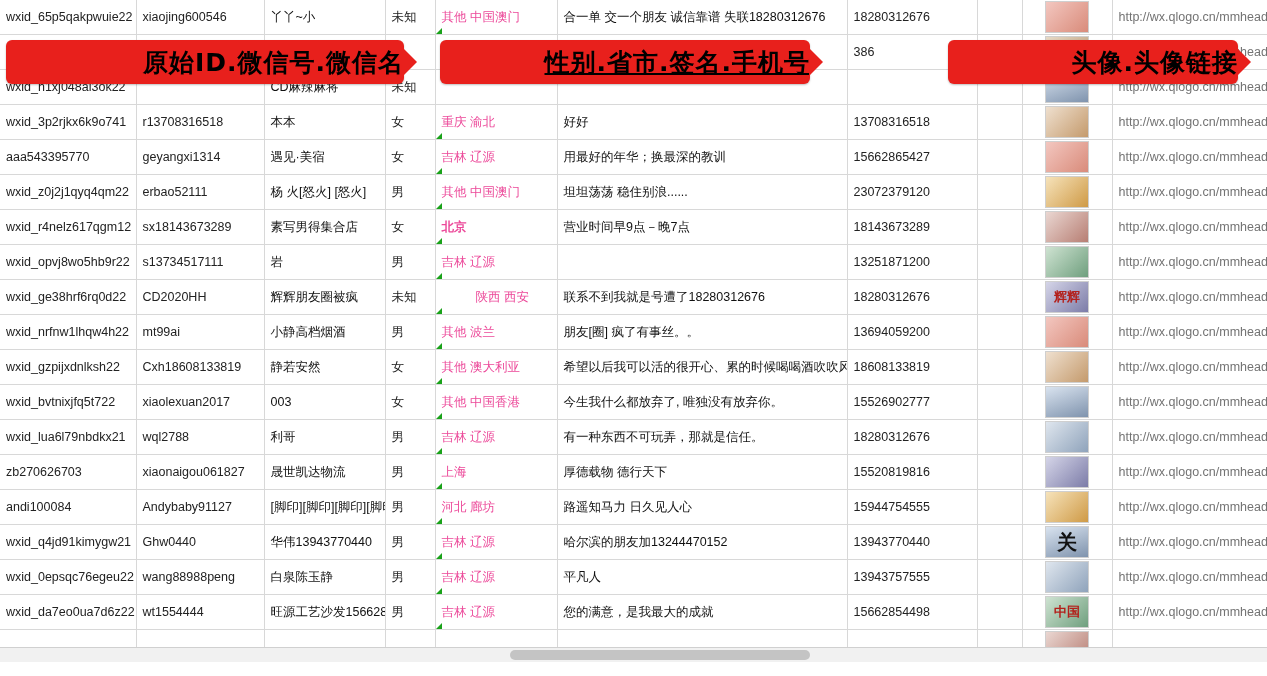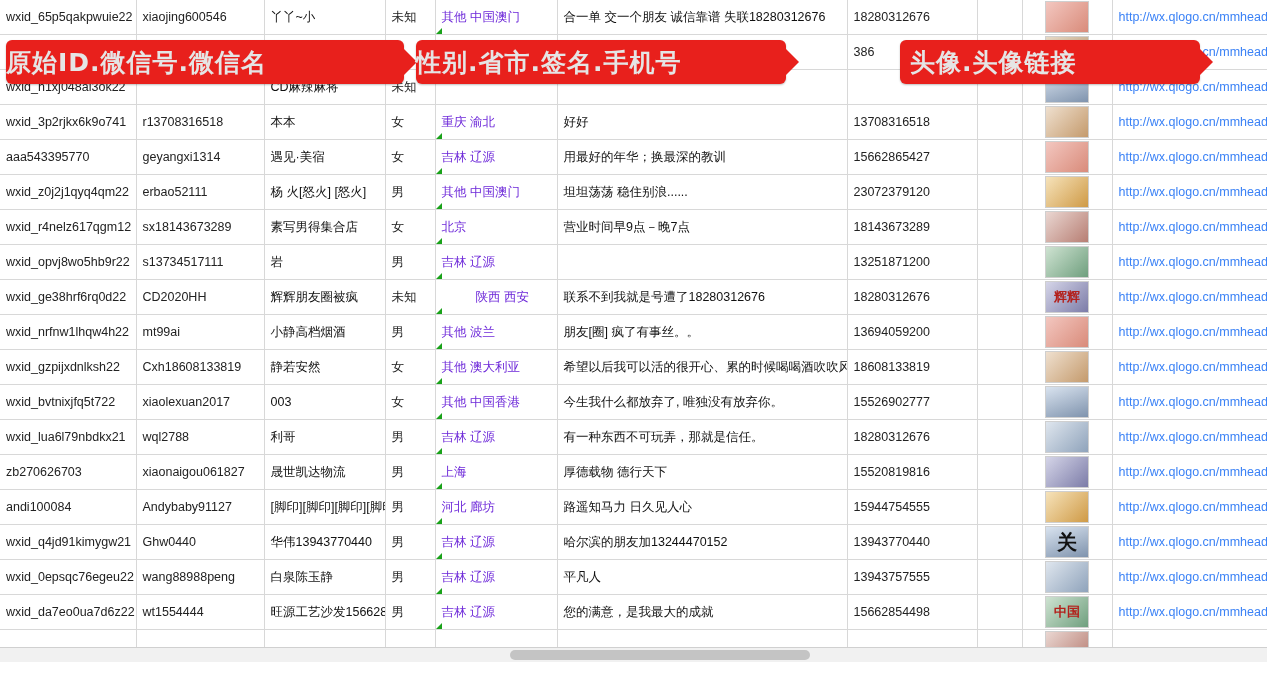--- a/index.html
+++ b/index.html
@@ -41,26 +41,26 @@
   col.c5 { width: 290px; }
   col.c6 { width: 130px; }
   col.c7 { width: 45px; }
   col.c8 { width: 90px; }
   col.c9 { width: 155px; }
 
   td.col-id      { color: #222; }
   td.col-wxno    { color: #222; }
   td.col-name    { color: #111; }
   td.col-sex     { color: #222; }
-  td.col-region  { color: #6d28d9; }
+  td.col-region  { color: #ec4899; }
   td.col-sign    { color: #111; }
   td.col-phone   { color: #222; }
   td.col-avatar  { padding: 0; text-align: center; }
   td.col-pad     { border-right: 1px solid #d8d8d8; }
-  td.col-link    { color: #3b82f6; }
+  td.col-link    { color: #737373; }
 
   .avatar-box {
     width: 42px;
     height: 30px;
     margin: 0 auto;
     border: 1px solid #cfcfcf;
     background: linear-gradient(135deg,#cfd6de,#9eaab8);
     position: relative;
     overflow: hidden;
   }
@@ -94,45 +94,45 @@
     border-left: 6px solid transparent;
     border-bottom: 6px solid #1aa21a;
   }
 
   
   .banner {
     position: absolute;
     top: 40px;
     height: 44px;
     background: #e8201c;
-    color: #e5e5e5;
+    color: #000000;
     font-size: 25px;
     font-weight: bold;
     letter-spacing: 1px;
     display: flex;
     align-items: center;
-    justify-content: flex-start;
+    justify-content: flex-end;
     border-radius: 6px;
     font-family: "DejaVu Sans", sans-serif;
     white-space: nowrap;
     box-shadow: 0 1px 2px rgba(0,0,0,.25);
   }
   .banner::after {
     content: "";
     position: absolute;
     right: -13px;
     top: 8px;
     width: 0; height: 0;
     border-top: 14px solid transparent;
     border-bottom: 14px solid transparent;
     border-left: 14px solid #e8201c;
   }
   #banner1 { left: 6px;   width: 398px; }
-  #banner2 { left: 416px; width: 370px; }
-  #banner3 { left: 900px; width: 290px; padding-left: 10px; }
+  #banner2 { left: 440px; width: 370px; text-decoration: underline; }
+  #banner3 { left: 948px; width: 290px; }
 
   
   .hscroll {
     position: absolute;
     left: 0;
     bottom: 0;
     width: 1267px;
     height: 14px;
     background: #f1f1f1;
     border-top: 1px solid #d0d0d0;
@@ -248,21 +248,21 @@
           <td class="col-avatar">
             <div class="avatar-box a6"></div>
           </td>
           <td class="col-link">http://wx.qlogo.cn/mmhead</td>
         </tr>
         <tr>
           <td class="col-id">wxid_r4nelz617qgm12</td>
           <td class="col-wxno">sx18143673289</td>
           <td class="col-name">素写男得集合店</td>
           <td class="col-sex">女</td>
-          <td class="col-region" style="position: relative;">北京<span class="tri-mark" style="left: 0px; bottom: 0px;"></span></td>
+          <td class="col-region" style="position: relative; font-weight: bold;">北京<span class="tri-mark" style="left: 0px; bottom: 0px;"></span></td>
           <td class="col-sign">营业时间早9点－晚7点</td>
           <td class="col-phone">18143673289</td>
           <td class="col-pad"></td>
           <td class="col-avatar">
             <div class="avatar-box a8"></div>
           </td>
           <td class="col-link">http://wx.qlogo.cn/mmhead</td>
         </tr>
         <tr>
           <td class="col-id">wxid_opvj8wo5hb9r22</td>

